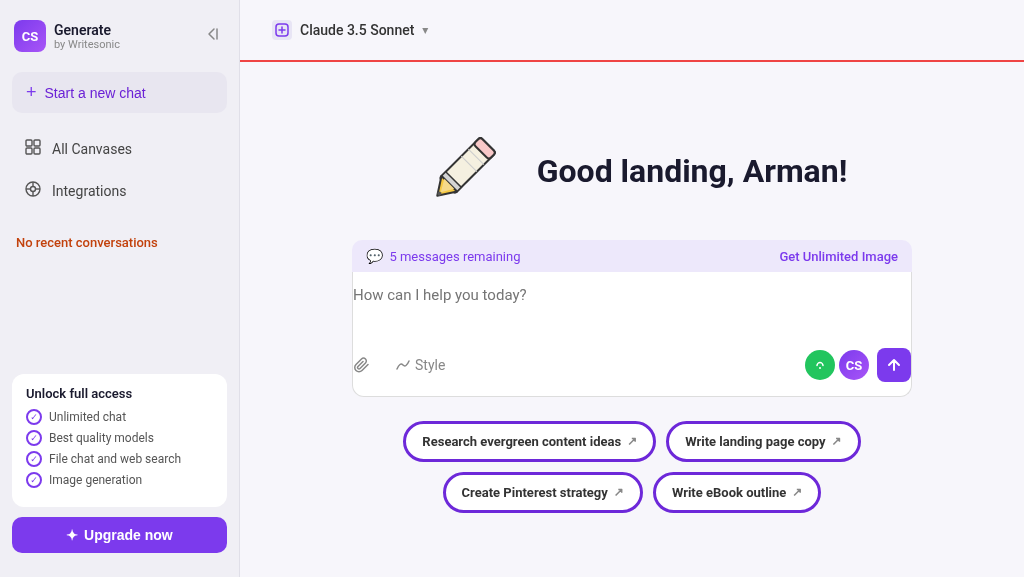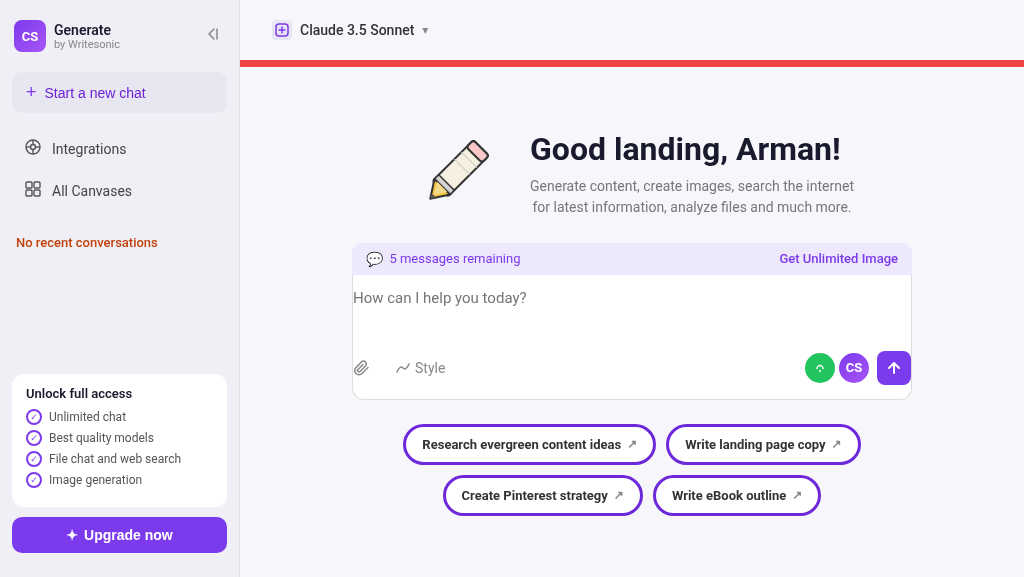--- a/index.html
+++ b/index.html
@@ -192,21 +192,21 @@
       background: #f7f6fb;
       height: 577px;
       overflow: hidden;
     }
 
     .main-header {
       padding: 14px 20px;
       display: flex;
       align-items: center;
       gap: 8px;
-      border-bottom: 7px solid #ef4444;
+      border-bottom: 2px solid #ef4444;
       background: #f7f6fb;
     }
 
     .model-selector {
       display: flex;
       align-items: center;
       gap: 8px;
       padding: 6px 12px;
       border-radius: 8px;
       cursor: pointer;
@@ -445,44 +445,44 @@
       </svg>
     </div>
   </div>
 
   <button class="new-chat-btn">
     <span class="new-chat-plus">+</span>
     <span>Start a new chat</span>
   </button>
 
   <div class="sidebar-nav">
+    <div class="sidebar-nav-item">
+      <span class="nav-icon">
+        <svg width="18" height="18" viewBox="0 0 18 18" fill="none">
+          <rect x="2" y="2" width="6" height="6" rx="1" stroke="#555" stroke-width="1.4"></rect>
+          <rect x="10" y="2" width="6" height="6" rx="1" stroke="#555" stroke-width="1.4"></rect>
+          <rect x="2" y="10" width="6" height="6" rx="1" stroke="#555" stroke-width="1.4"></rect>
+          <rect x="10" y="10" width="6" height="6" rx="1" stroke="#555" stroke-width="1.4"></rect>
+        </svg>
+      </span>
+      <span>All Canvases</span>
+    </div>
     <div class="sidebar-nav-item">
       <span class="nav-icon">
         <svg width="18" height="18" viewBox="0 0 18 18" fill="none">
           <circle cx="9" cy="9" r="7" stroke="#555" stroke-width="1.4"></circle>
           <circle cx="9" cy="9" r="2.5" stroke="#555" stroke-width="1.4"></circle>
           <line x1="9" y1="2" x2="9" y2="6.5" stroke="#555" stroke-width="1.4"></line>
           <line x1="9" y1="11.5" x2="9" y2="16" stroke="#555" stroke-width="1.4"></line>
           <line x1="2" y1="9" x2="6.5" y2="9" stroke="#555" stroke-width="1.4"></line>
           <line x1="11.5" y1="9" x2="16" y2="9" stroke="#555" stroke-width="1.4"></line>
         </svg>
       </span>
       <span>Integrations</span>
     </div>
-    <div class="sidebar-nav-item">
-      <span class="nav-icon">
-        <svg width="18" height="18" viewBox="0 0 18 18" fill="none">
-          <rect x="2" y="2" width="6" height="6" rx="1" stroke="#555" stroke-width="1.4"></rect>
-          <rect x="10" y="2" width="6" height="6" rx="1" stroke="#555" stroke-width="1.4"></rect>
-          <rect x="2" y="10" width="6" height="6" rx="1" stroke="#555" stroke-width="1.4"></rect>
-          <rect x="10" y="10" width="6" height="6" rx="1" stroke="#555" stroke-width="1.4"></rect>
-        </svg>
-      </span>
-      <span>All Canvases</span>
-    </div>
   </div>
 
   <div class="no-recent">No recent conversations</div>
 
   <div class="sidebar-bottom">
     <div class="unlock-box">
       <div class="unlock-title">Unlock full access</div>
       <div class="unlock-item">
         <div class="unlock-check">✓</div>
         <span>Unlimited chat</span>
@@ -541,24 +541,20 @@
             <circle cx="45" cy="77" r="2" fill="#555"></circle>
 
             <line x1="34" y1="25" x2="56" y2="25" stroke="#ccc" stroke-width="1"></line>
             <line x1="34" y1="35" x2="56" y2="35" stroke="#ccc" stroke-width="1"></line>
           </g>
         </svg>
       </div>
 
       <div class="greeting-text-area">
         <h1 class="greeting-title">Good landing, Arman!</h1>
-        <p class="greeting-sub">
-          <span>Generate content, create images, search the internet</span><br>
-          <span>for latest information, analyze files and much more.</span>
-        </p>
       </div>
     </div>
 
     <div class="chat-input-container">
       <div class="messages-banner">
         <div class="messages-left">
           <span class="messages-left-icon">💬</span>
           <span>5 messages remaining</span>
         </div>
         <a class="get-unlimited" href="#">Get Unlimited Image</a>

